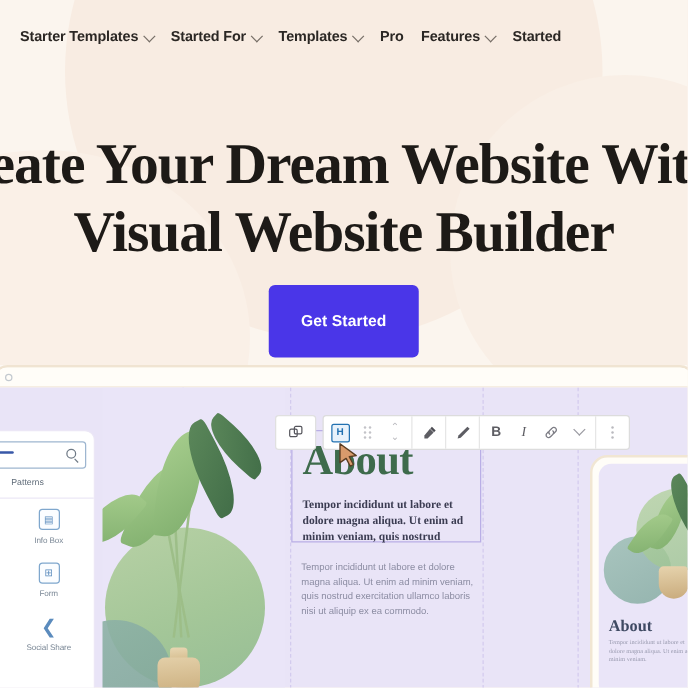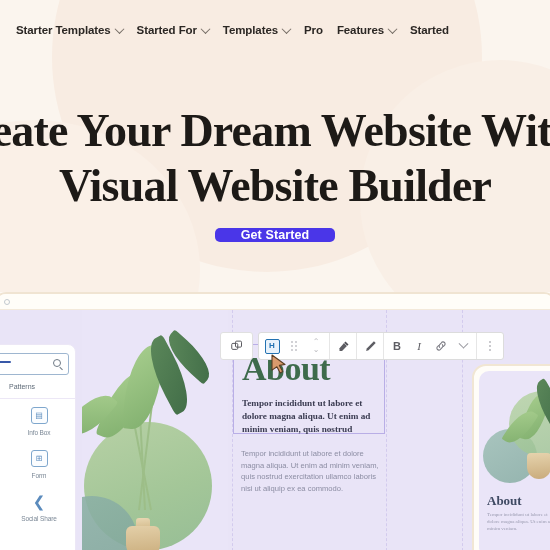--- a/index.html
+++ b/index.html
@@ -98,21 +98,21 @@
     justify-content: center;
     z-index: 4;
   }
   .cta {
     background: #4a36e8;
     color: #fff;
     font-size: 12.5px;
     font-weight: bold;
     border: none;
     border-radius: 5px;
-    padding: 0 26px;
+    padding: 22px 26px;
     cursor: pointer;
     letter-spacing: .1px;
   }
 
   
   .editor {
     position: absolute;
     left: -6px; top: 292px;
     width: 562px; height: 262px;
     background: #fffdf7;

